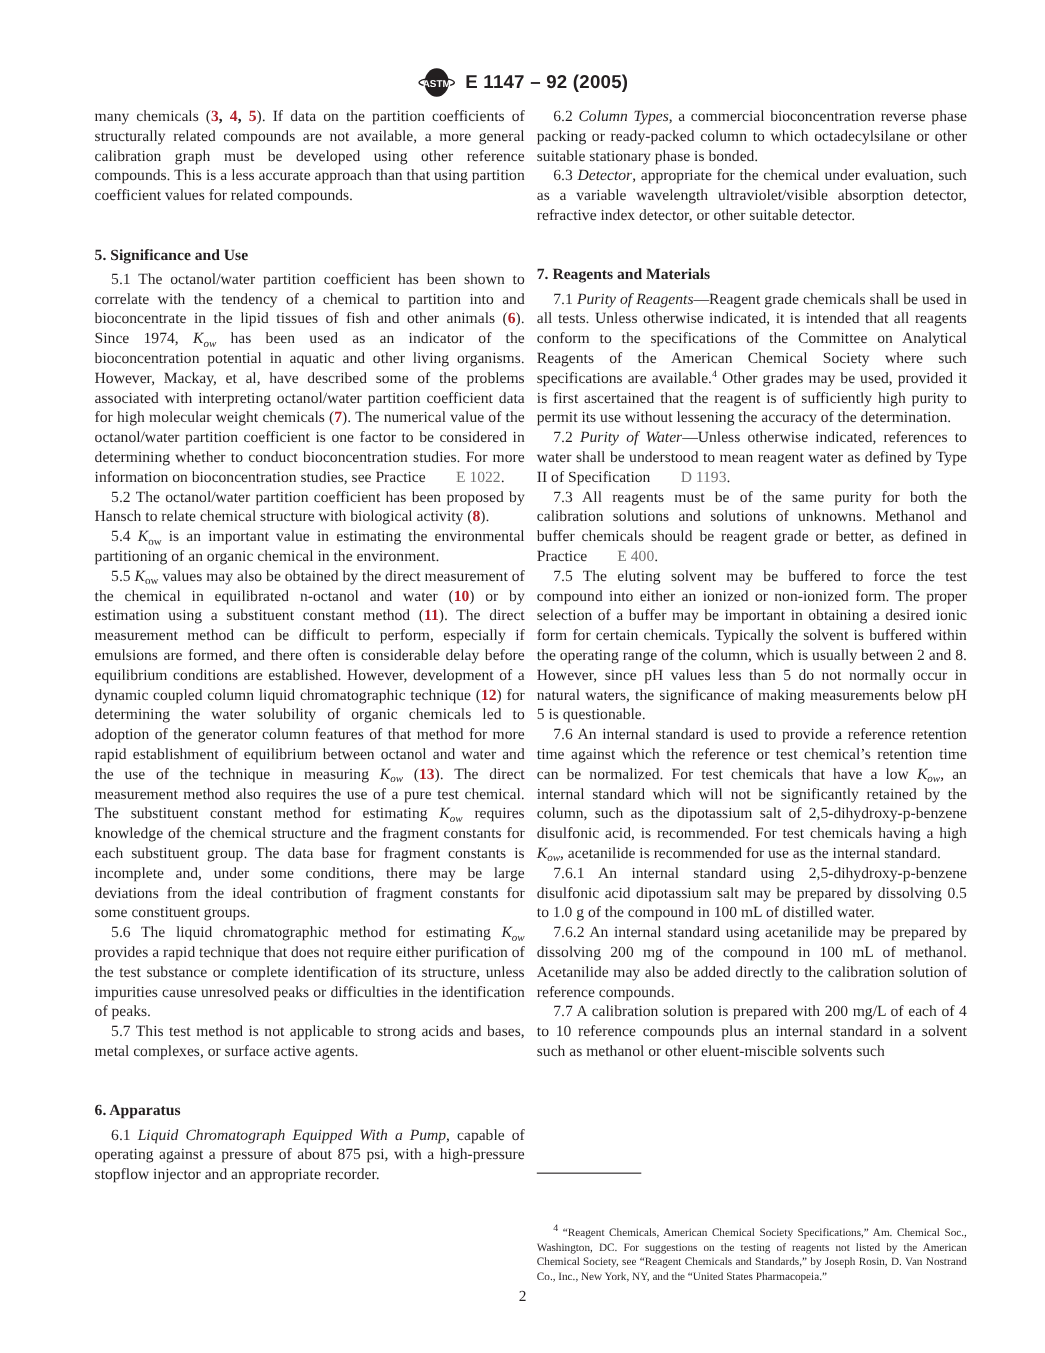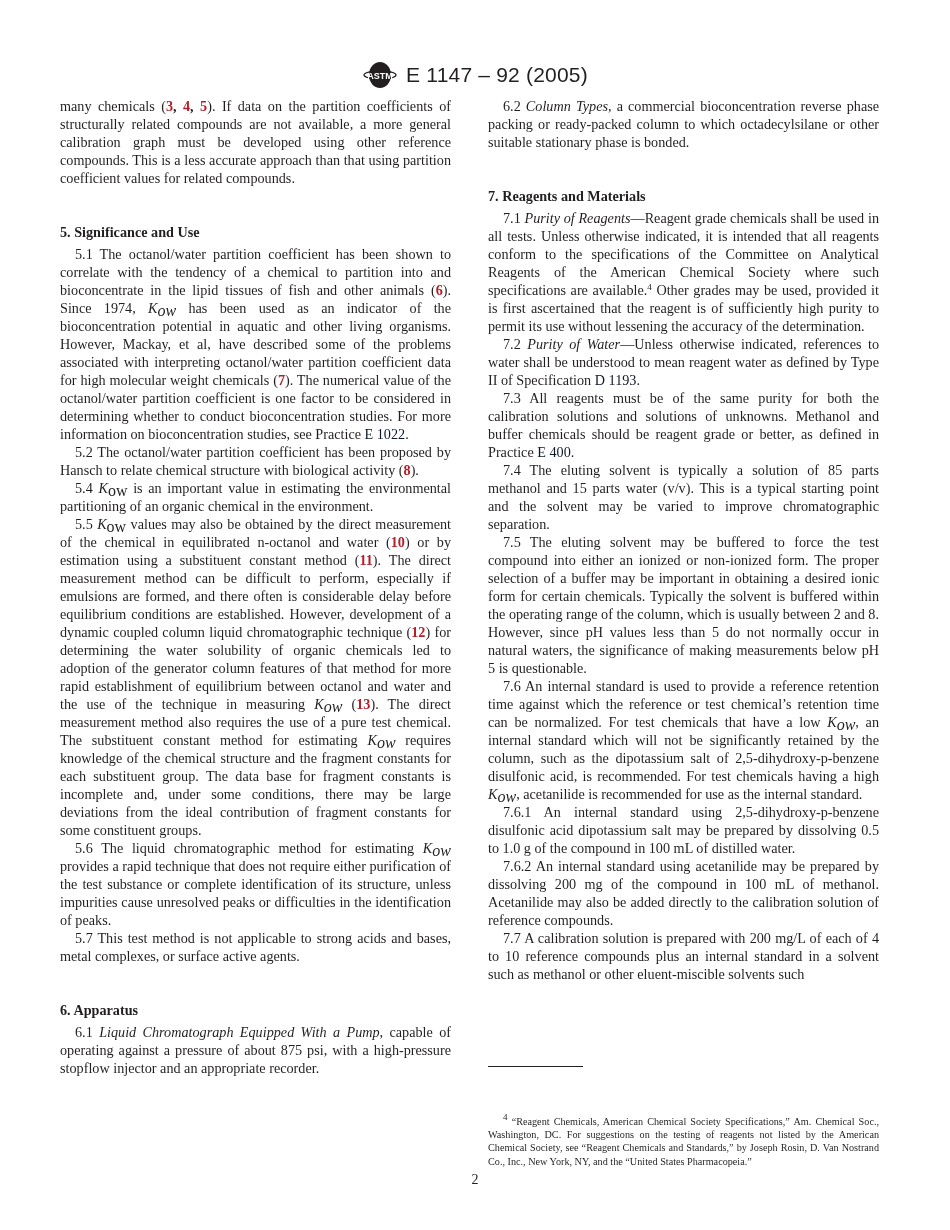--- a/index.html
+++ b/index.html
@@ -1,32 +1,32 @@
 <!DOCTYPE html>
 <html><head>
 <meta charset="utf-8">
 <style>
   html, body { margin: 0; padding: 0; background: #ffffff; }
   body { width: 950px; height: 1230px; position: relative; overflow: hidden;
          font-family: "Liberation Serif", "DejaVu Serif", serif; color: #231f20; }
   .header { position: absolute; top: 60px; left: 0; width: 950px; height: 30px;
             display: flex; justify-content: center; align-items: center; gap: 8px; }
   .logo { width: 36px; height: 30px; }
-  .doc-id { font-family: "Liberation Sans", "DejaVu Sans", sans-serif; font-weight: normal;
-            font-size: 21px; letter-spacing: 0.2px; }
+  .doc-id { font-family: "Liberation Sans", "DejaVu Sans", sans-serif; font-weight: bold;
+            font-size: 17px; letter-spacing: 0.2px; }
   .col { position: absolute; top: 97px; width: 391px; font-size: 14.2px; line-height: 18px;
          text-align: justify; }
-  .col-left { left: 60px; }
+  .col-left { left: 86px; }
   .col-right { left: 488px; }
   p { margin: 0; text-indent: 15px; }
   .h { font-weight: bold; text-indent: 0; margin-top: 36px; margin-bottom: 4px; }
   .ref { color: #b2202a; font-weight: bold; }
-  .link { color: #0f172a; }
+  .link { color: #737373; margin-left: 24px; }
   i { font-style: italic; }
-  sub { font-size: 16px; vertical-align: -3px; line-height: 0; }
+  sub { font-size: 10px; vertical-align: -3px; line-height: 0; }
   sup { font-size: 9px; vertical-align: 5px; line-height: 0; }
   .fn-rule { position: absolute; left: 488px; top: 1066px; width: 95px; height: 1px; background: #231f20; }
   .footnote { position: absolute; left: 488px; top: 1075px; width: 391px; font-size: 10.2px;
               line-height: 13.2px; text-align: justify; margin-top: 40px; }
   .footnote p { text-indent: 15px; }
   .page-num { position: absolute; top: 1172px; left: 0; width: 950px; text-align: center; font-size: 14px; }
 </style>
 </head>
 <body>
 
@@ -58,30 +58,30 @@
   <p>5.7 This test method is not applicable to strong acids and bases, metal complexes, or surface active agents.</p>
 
   <p class="h">6.  Apparatus</p>
 
   <p><span>6.1 </span><i>Liquid Chromatograph Equipped With a Pump</i><span>, capable of operating against a pressure of about 875 psi, with a high-pressure stopflow injector and an appropriate recorder.</span></p>
 </div>
 
 <div class="col col-right">
   <p><span>6.2 </span><i>Column Types</i><span>, a commercial bioconcentration reverse phase packing or ready-packed column to which octadecylsilane or other suitable stationary phase is bonded.</span></p>
 
+  <p><span>6.3 </span><i>Detector</i><span>, appropriate for the chemical under evaluation, such as a variable wavelength ultraviolet/visible absorption detector, refractive index detector, or other suitable detector.</span></p>
 
   <p class="h">7.  Reagents and Materials</p>
 
   <p><span>7.1 </span><i>Purity of Reagents</i><span>—Reagent grade chemicals shall be used in all tests. Unless otherwise indicated, it is intended that all reagents conform to the specifications of the Committee on Analytical Reagents of the American Chemical Society where such specifications are available.</span><sup>4</sup><span> Other grades may be used, provided it is first ascertained that the reagent is of sufficiently high purity to permit its use without lessening the accuracy of the determination.</span></p>
 
   <p><span>7.2 </span><i>Purity of Water</i><span>—Unless otherwise indicated, references to water shall be understood to mean reagent water as defined by Type II of Specification </span><a class="link">D 1193</a><span>.</span></p>
 
   <p><span>7.3 All reagents must be of the same purity for both the calibration solutions and solutions of unknowns. Methanol and buffer chemicals should be reagent grade or better, as defined in Practice </span><a class="link">E 400</a><span>.</span></p>
 
-  <p>7.4 The eluting solvent is typically a solution of 85 parts methanol and 15 parts water (v/v). This is a typical starting point and the solvent may be varied to improve chromatographic separation.</p>
 
   <p>7.5 The eluting solvent may be buffered to force the test compound into either an ionized or non-ionized form. The proper selection of a buffer may be important in obtaining a desired ionic form for certain chemicals. Typically the solvent is buffered within the operating range of the column, which is usually between 2 and 8. However, since pH values less than 5 do not normally occur in natural waters, the significance of making measurements below pH 5 is questionable.</p>
 
   <p><span>7.6 An internal standard is used to provide a reference retention time against which the reference or test chemical’s retention time can be normalized. For test chemicals that have a low </span><i>K</i><sub><i>ow</i></sub><span>, an internal standard which will not be significantly retained by the column, such as the dipotassium salt of 2,5-dihydroxy-p-benzene disulfonic acid, is recommended. For test chemicals having a high </span><i>K</i><sub><i>ow</i></sub><span>, acetanilide is recommended for use as the internal standard.</span></p>
 
   <p>7.6.1 An internal standard using 2,5-dihydroxy-p-benzene disulfonic acid dipotassium salt may be prepared by dissolving 0.5 to 1.0 g of the compound in 100 mL of distilled water.</p>
 
   <p>7.6.2 An internal standard using acetanilide may be prepared by dissolving 200 mg of the compound in 100 mL of methanol. Acetanilide may also be added directly to the calibration solution of reference compounds.</p>
 
   <p>7.7 A calibration solution is prepared with 200 mg/L of each of 4 to 10 reference compounds plus an internal standard in a solvent such as methanol or other eluent-miscible solvents such</p>

